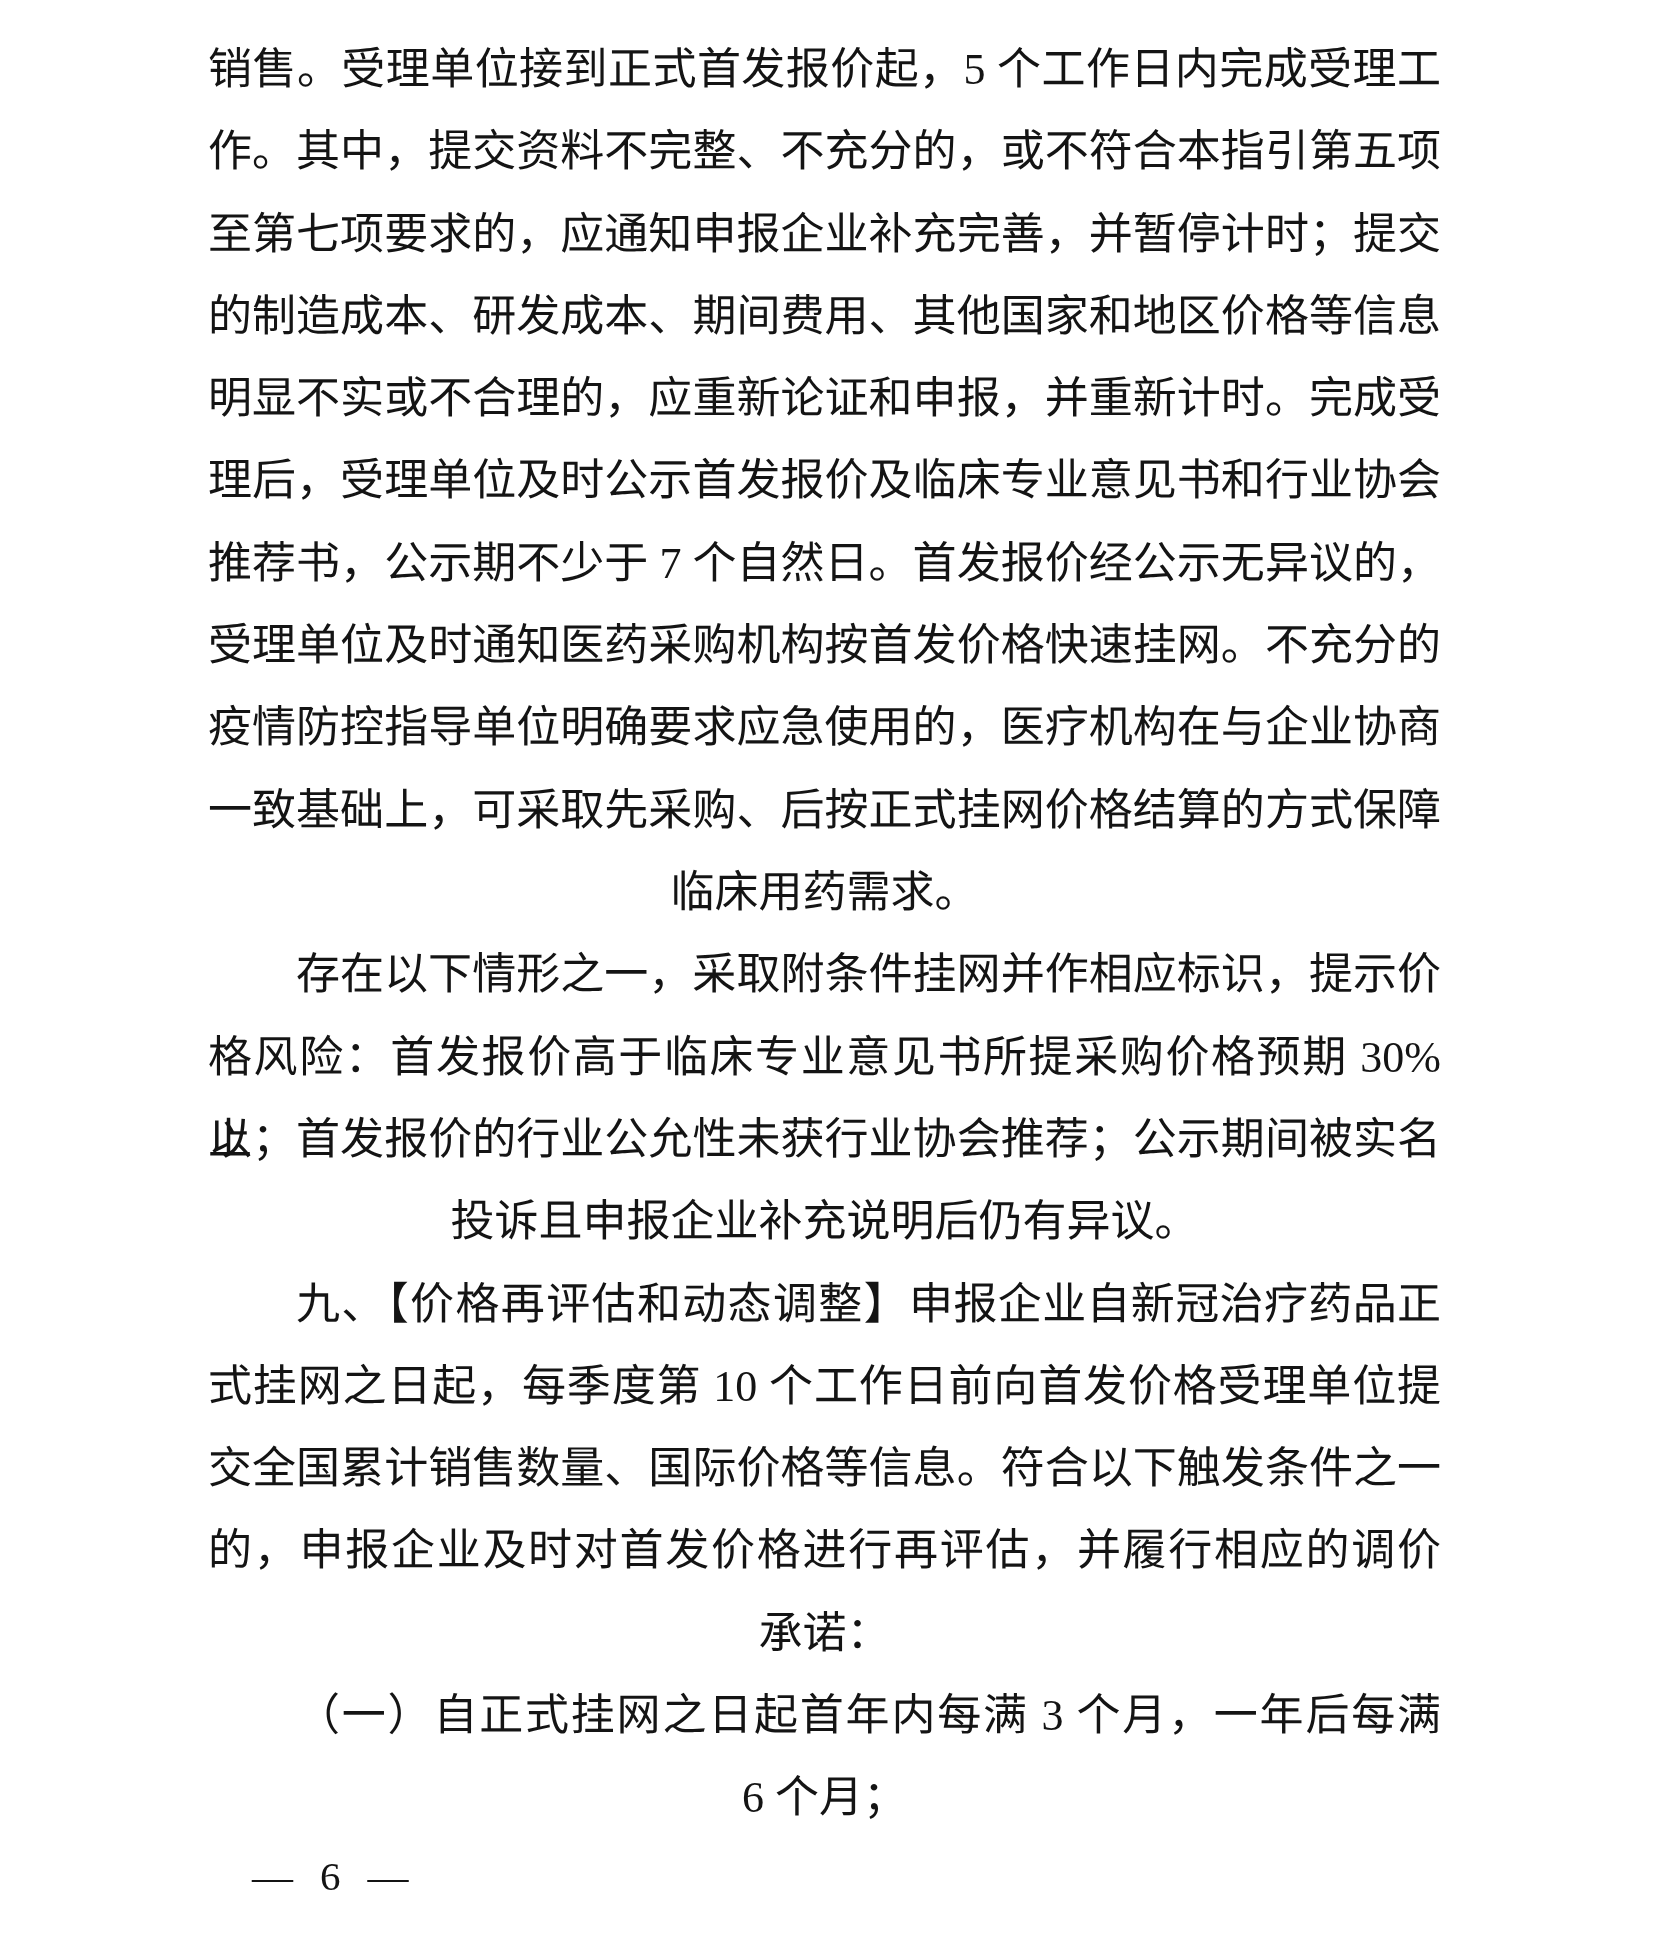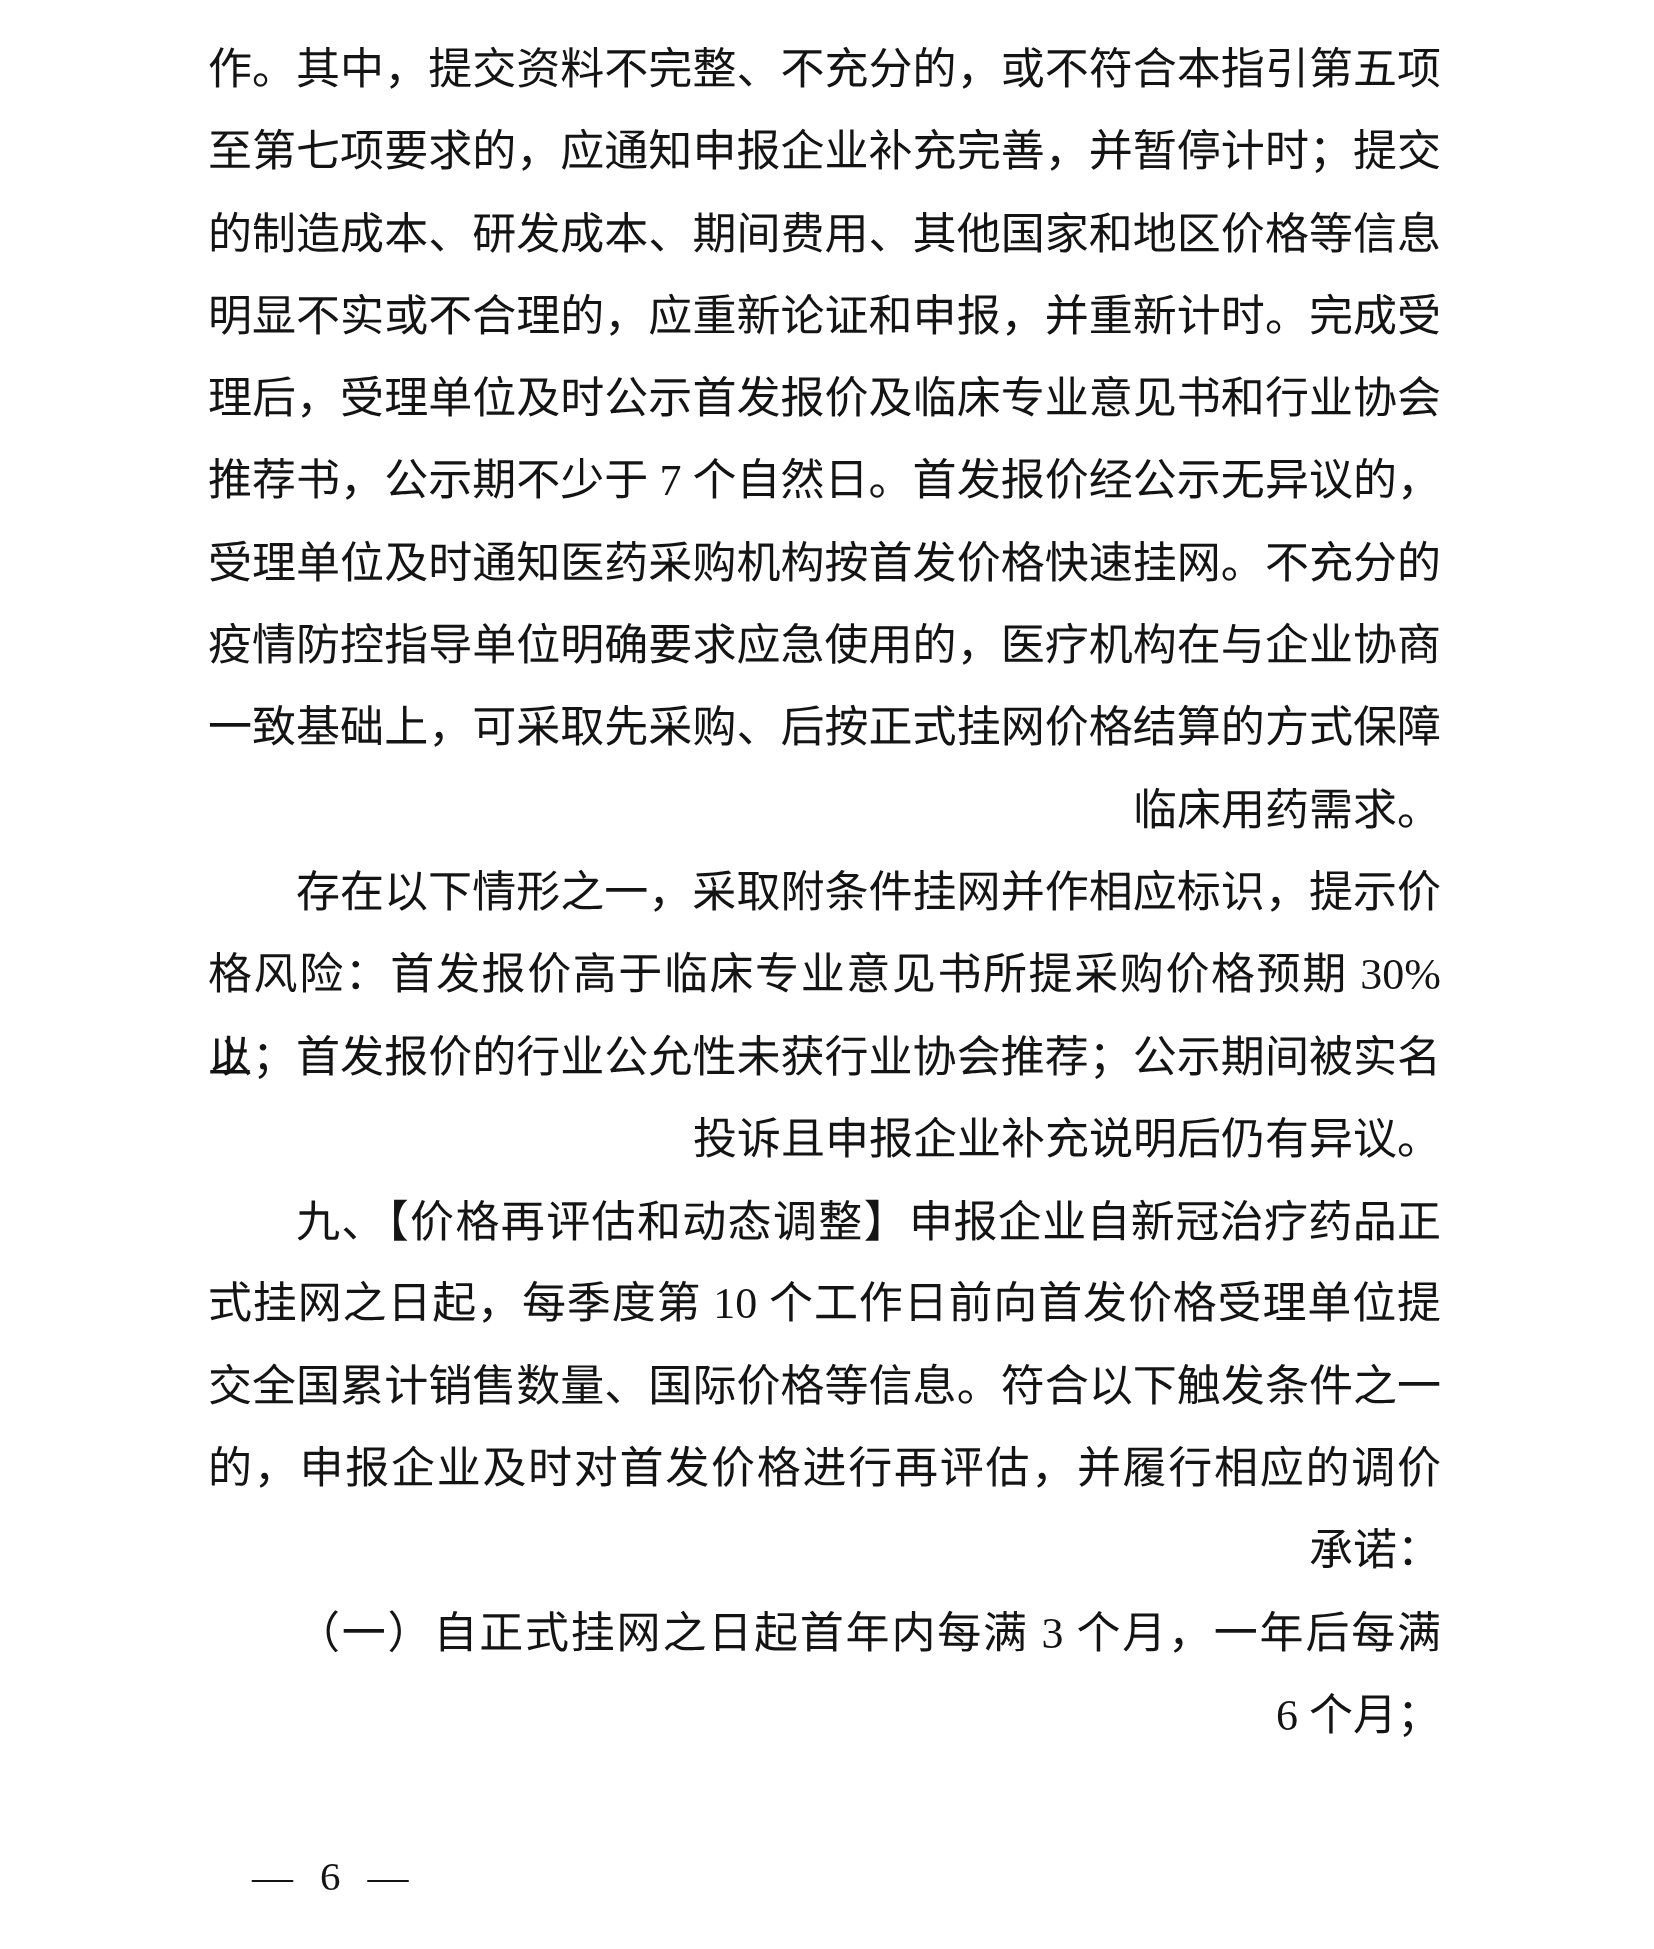--- a/index.html
+++ b/index.html
@@ -19,21 +19,21 @@
   .doc-text {
     position: absolute;
     left: 208px;
     top: 29px;
     width: 1233px;
   }
   .line {
     font-size: 44px;
     height: 82.3px;
     line-height: 82.3px;
-    text-align: right;
+    text-align: center;
     color: #141414;
     white-space: normal;
   }
   .line.j {
     text-align: justify;
     text-align-last: justify;
     text-justify: inter-character;
   }
   .line.ind {
     text-indent: 88px;
@@ -54,20 +54,21 @@
     line-height: 1;
     color: #141414;
   }
 </style>
 </head>
 <body>
 
 <div class="page">
 
   <div class="doc-text">
+      <div class="line j"><span>销售。受理单位接到正式首发报价起，5 个工作日内完成受理工</span></div>
       <div class="line j"><span>作。其中，提交资料不完整、不充分的，或不符合本指引第五项</span></div>
       <div class="line j"><span>至第七项要求的，应通知申报企业补充完善，并暂停计时；提交</span></div>
       <div class="line j"><span>的制造成本、研发成本、期间费用、其他国家和地区价格等信息</span></div>
       <div class="line j"><span>明显不实或不合理的，应重新论证和申报，并重新计时。完成受</span></div>
       <div class="line j"><span>理后，受理单位及时公示首发报价及临床专业意见书和行业协会</span></div>
       <div class="line j"><span>推荐书，公示期不少于 7 个自然日。首发报价经公示无异议的，</span></div>
       <div class="line j"><span>受理单位及时通知医药采购机构按首发价格快速挂网。不充分的</span></div>
       <div class="line j"><span>疫情防控指导单位明确要求应急使用的，医疗机构在与企业协商</span></div>
       <div class="line j"><span>一致基础上，可采取先采购、后按正式挂网价格结算的方式保障</span></div>
       <div class="line"><span>临床用药需求。</span></div>

